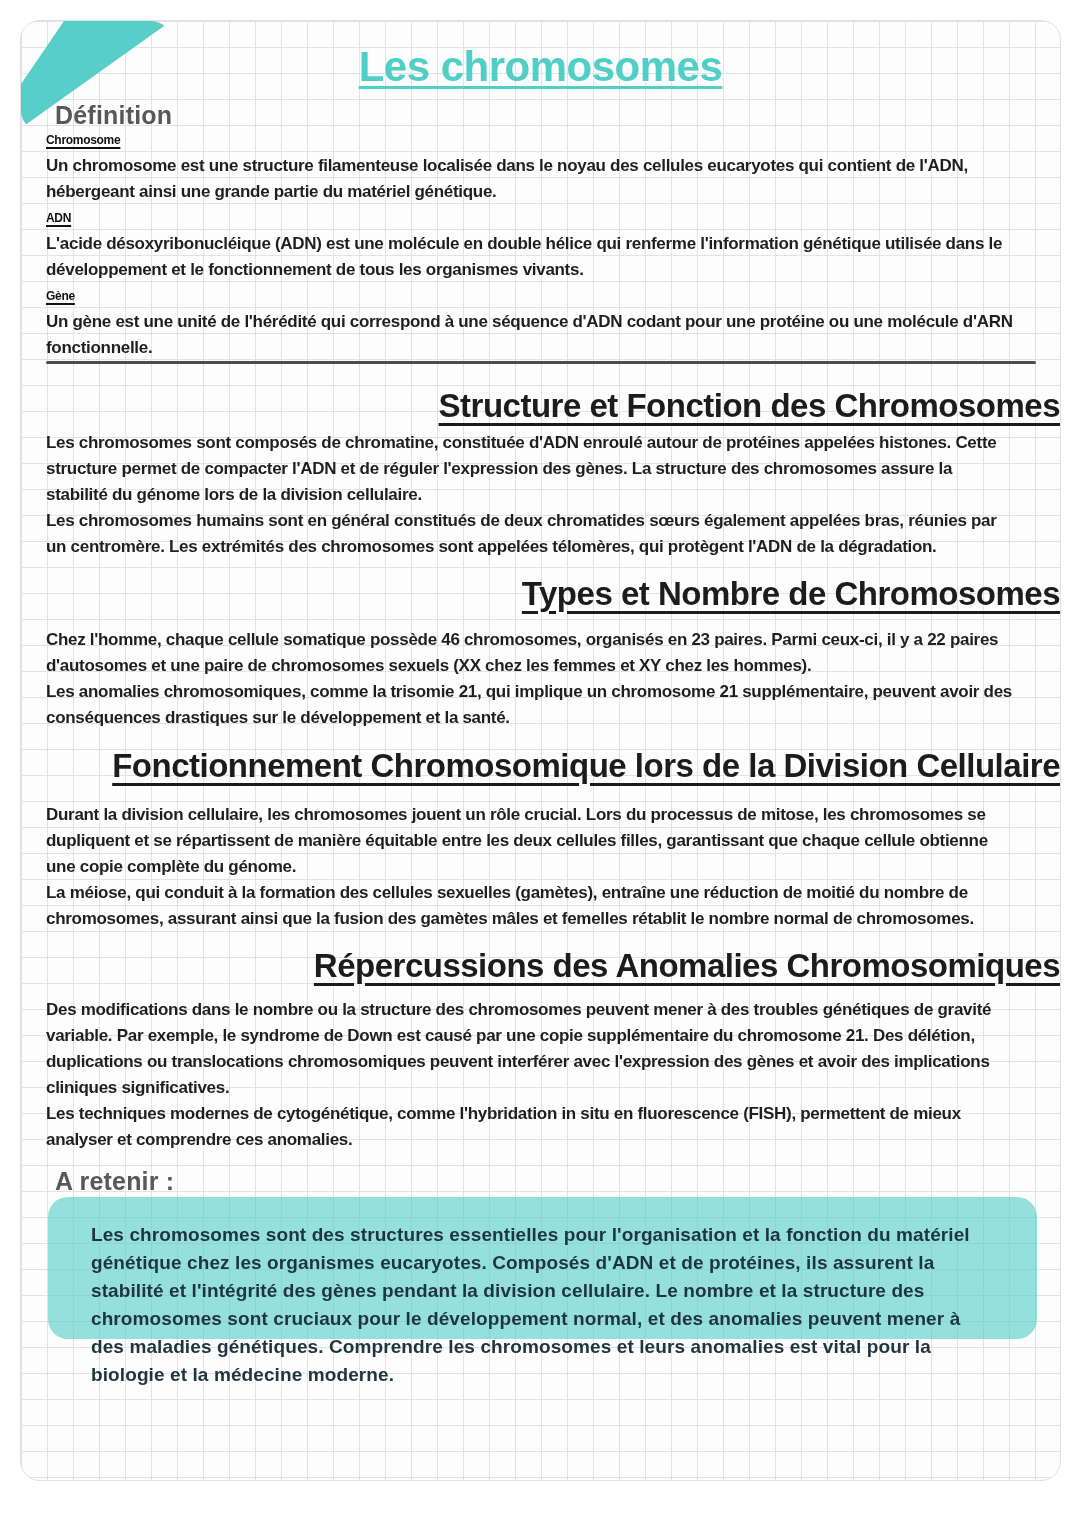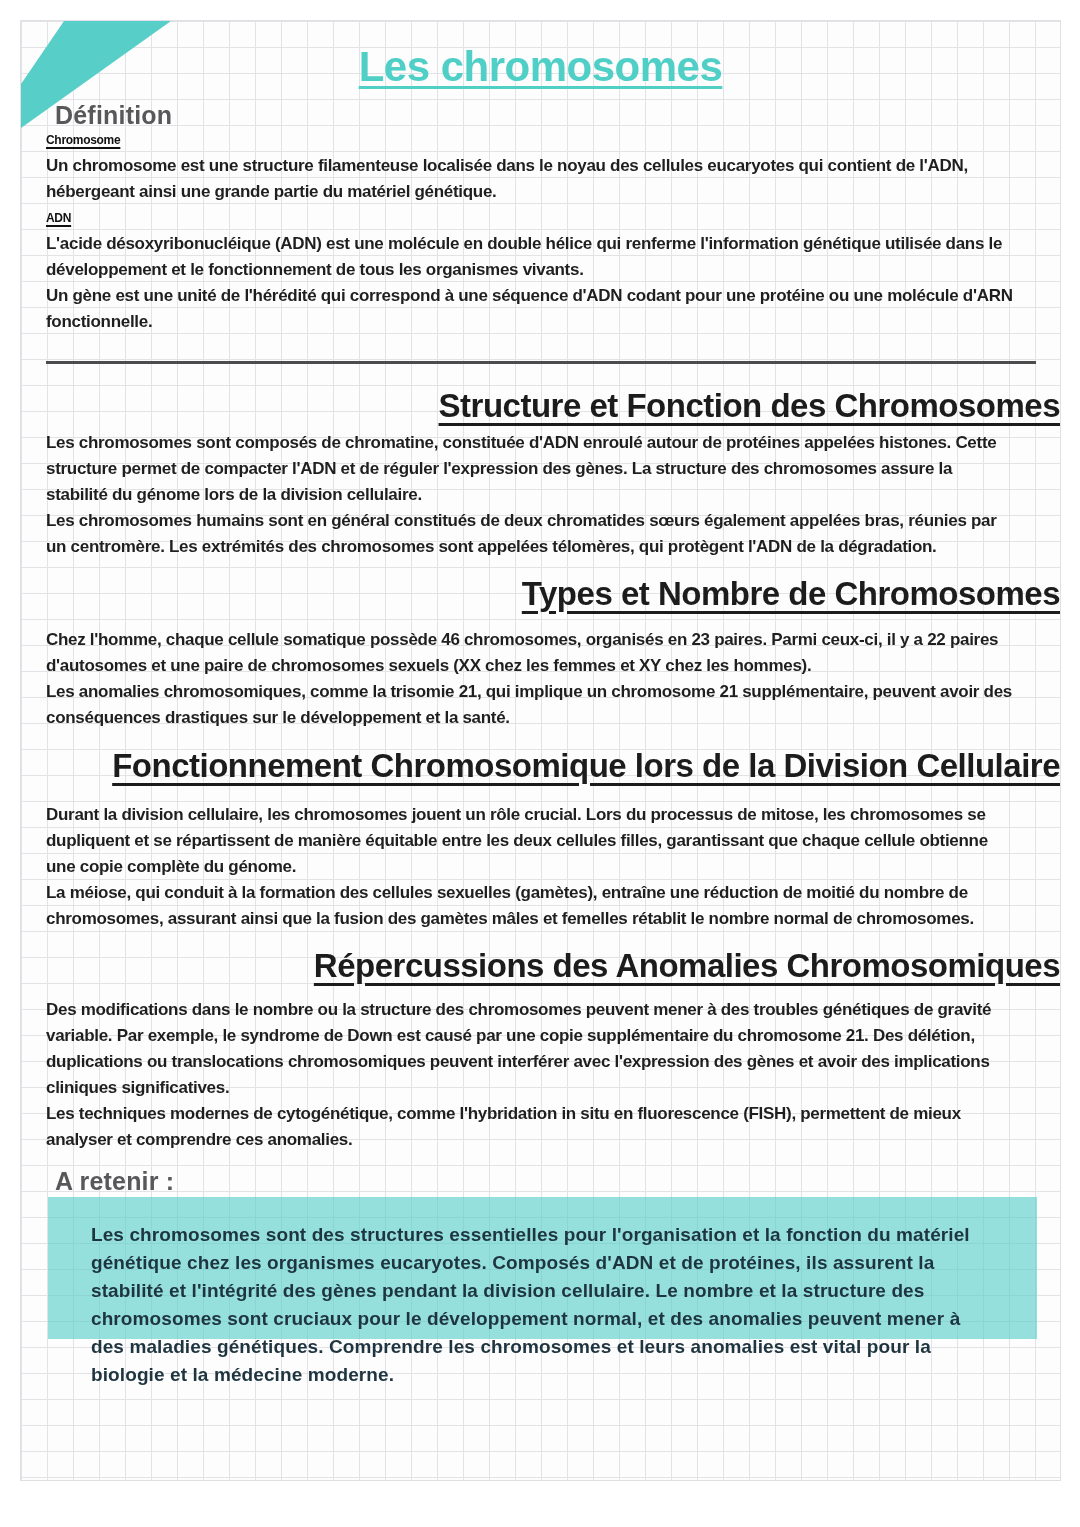--- a/index.html
+++ b/index.html
@@ -1,15 +1,15 @@
 <!DOCTYPE html>
 <html><head>
 <meta charset="utf-8">
 <style>
-  * { margin:0; padding:0; box-sizing:border-box; }
+  * { margin:0; padding:0; box-sizing:border-box;border-radius:20px; }
   html,body { background:#ffffff; }
   .page {
     position:relative;
     width:1080px; height:1527px;
     background:#ffffff;
     font-family:"Liberation Sans", sans-serif;
     overflow:hidden;
   }
   .paper {
     position:absolute; left:20px; top:20px;
@@ -109,20 +109,21 @@
 
     <div class="gray-heading def-heading">Définition</div>
 
     <div class="def-block">
       <div class="def-term">Chromosome</div>
       <div class="body-lines">Un chromosome est une structure filamenteuse localisée dans le noyau des cellules eucaryotes qui contient de l'ADN,
 hébergeant ainsi une grande partie du matériel génétique.</div>
       <div class="def-term">ADN</div>
       <div class="body-lines">L'acide désoxyribonucléique (ADN) est une molécule en double hélice qui renferme l'information génétique utilisée dans le
 développement et le fonctionnement de tous les organismes vivants.</div>
+      <div class="def-term">Gène</div>
       <div class="body-lines">Un gène est une unité de l'hérédité qui correspond à une séquence d'ADN codant pour une protéine ou une molécule d'ARN
 fonctionnelle.</div>
     </div>
 
     <hr class="divider">
 
     <h2 class="section-heading h2-1"><span>Structure et Fonction des Chromosomes</span></h2>
     <div class="section-body s1">Les chromosomes sont composés de chromatine, constituée d'ADN enroulé autour de protéines appelées histones. Cette
 structure permet de compacter l'ADN et de réguler l'expression des gènes. La structure des chromosomes assure la
 stabilité du génome lors de la division cellulaire.

